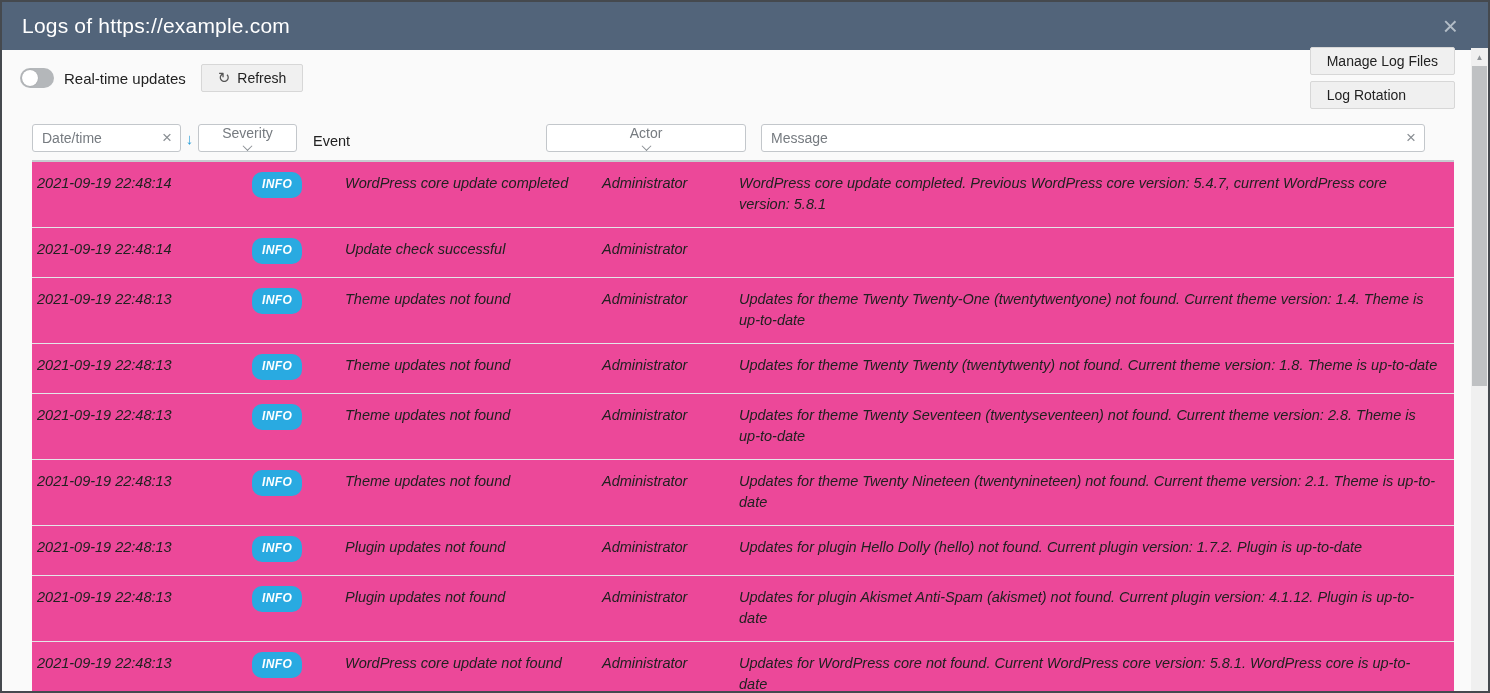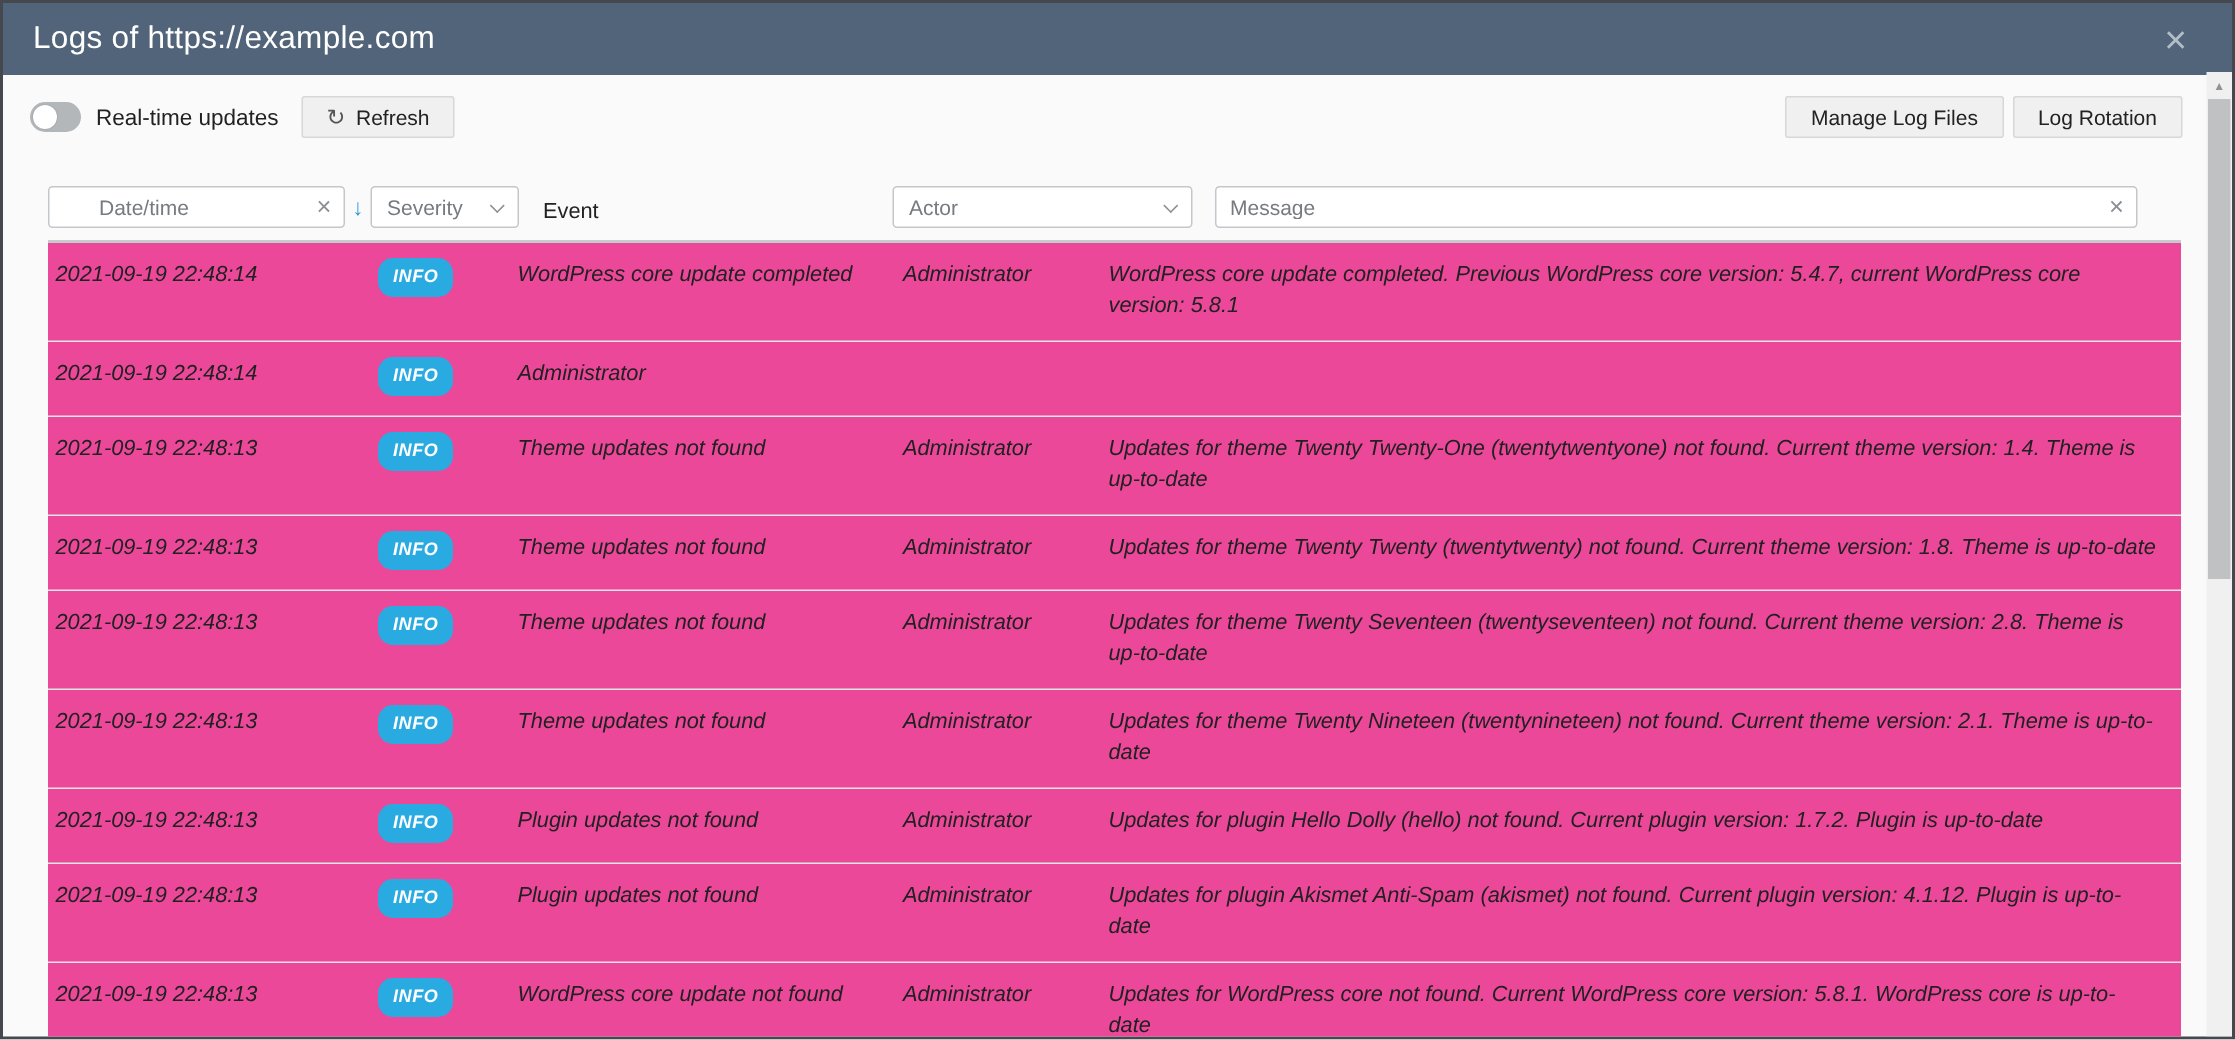--- a/index.html
+++ b/index.html
@@ -18,34 +18,34 @@
   
   .toolbar { display:flex; align-items:center; margin:14px 33px 0 18px; height:28px; }
   .toggle { width:34px; height:20px; border-radius:10px; background:#b4b7ba; position:relative; flex:0 0 auto; cursor:pointer; }
   .toggle .knob { position:absolute; left:2px; top:2px; width:16px; height:16px; border-radius:50%; background:#ffffff; box-shadow:0 0 1px rgba(0,0,0,.25); }
   .toggle-label { margin-left:10px; font-size:15px; color:#222; }
   .btn { height:28px; background:#f0f0f0; border:1px solid #d7d7d7; border-radius:2px;
          font-size:14px; color:#222; display:inline-flex; align-items:center; padding:0 16px;
          cursor:pointer; white-space:nowrap; font-family:inherit; }
   .btn-refresh { margin-left:15px; }
   .btn .ricon { margin-right:7px; font-size:15px; color:#555; }
-  .toolbar-right { margin-left:auto; display:flex; gap:6px; }
+  .toolbar-right { margin-left:auto; display:flex; gap:6px;flex-direction:column; }
 
   
   .filterbar { display:flex; align-items:center; margin:32px 63px 8px 30px; height:28px; }
   .finput { height:28px; border:1px solid #c3c7cb; border-radius:3px; background:#fff; display:flex; align-items:center; }
   .finput input { border:none; outline:none; background:transparent; font-family:inherit; font-size:14px; color:#444;
                   padding:0 0 0 9px; flex:1; min-width:0; }
   .finput input::placeholder { color:#767b80; opacity:1; }
   .clear-x { color:#8a8f94; font-size:17px; line-height:1; padding:0 8px 2px 4px; cursor:pointer; }
-  .f-date { width:198px;padding-left:24px; }
+  .f-date { width:149px; }
   .sort-arrow { width:17px; text-align:center; color:#2d9fd8; font-size:15px; font-weight:700; cursor:pointer; }
   .fselect { height:28px; border:1px solid #c3c7cb; border-radius:3px; background:#fff; display:flex;
              align-items:center; justify-content:space-between; padding:0 10px; color:#767b80;
-             font-size:14px; cursor:pointer; }
+             font-size:14px; cursor:pointer;flex-direction:column; }
   .f-sev { width:99px; }
   .chev { width:7px; height:7px; border-right:1.5px solid #8a8f94; border-bottom:1.5px solid #8a8f94;
           transform:rotate(45deg) translate(-1px,-1px); flex:0 0 auto; }
   .f-event-label { width:249px; padding-left:16px; font-size:14.5px; color:#222; align-self:flex-end; padding-bottom:3px; }
   .f-actor { width:200px;text-align:right; }
   .f-msg { flex:1; margin-left:15px; }
 
   
   .logtable { margin:0 34px 0 30px; border-top:2px solid #c6cbd0; }
   .row { display:grid; grid-template-columns:220px 93px 257px 137px 1fr;
@@ -116,20 +116,21 @@
     <div class="cell c-event">WordPress core update completed</div>
     <div class="cell c-actor">Administrator</div>
     <div class="cell c-msg">WordPress core update completed. Previous WordPress core version: 5.4.7, current WordPress core version: 5.8.1</div>
   </div>
 
   <div class="row">
     <div class="cell c-date">2021-09-19 22:48:14</div>
     <div class="cell c-sev">
       <span class="badge">INFO</span>
     </div>
+    <div class="cell c-event">Update check successful</div>
     <div class="cell c-actor">Administrator</div>
   </div>
 
   <div class="row">
     <div class="cell c-date">2021-09-19 22:48:13</div>
     <div class="cell c-sev">
       <span class="badge">INFO</span>
     </div>
     <div class="cell c-event">Theme updates not found</div>
     <div class="cell c-actor">Administrator</div>

